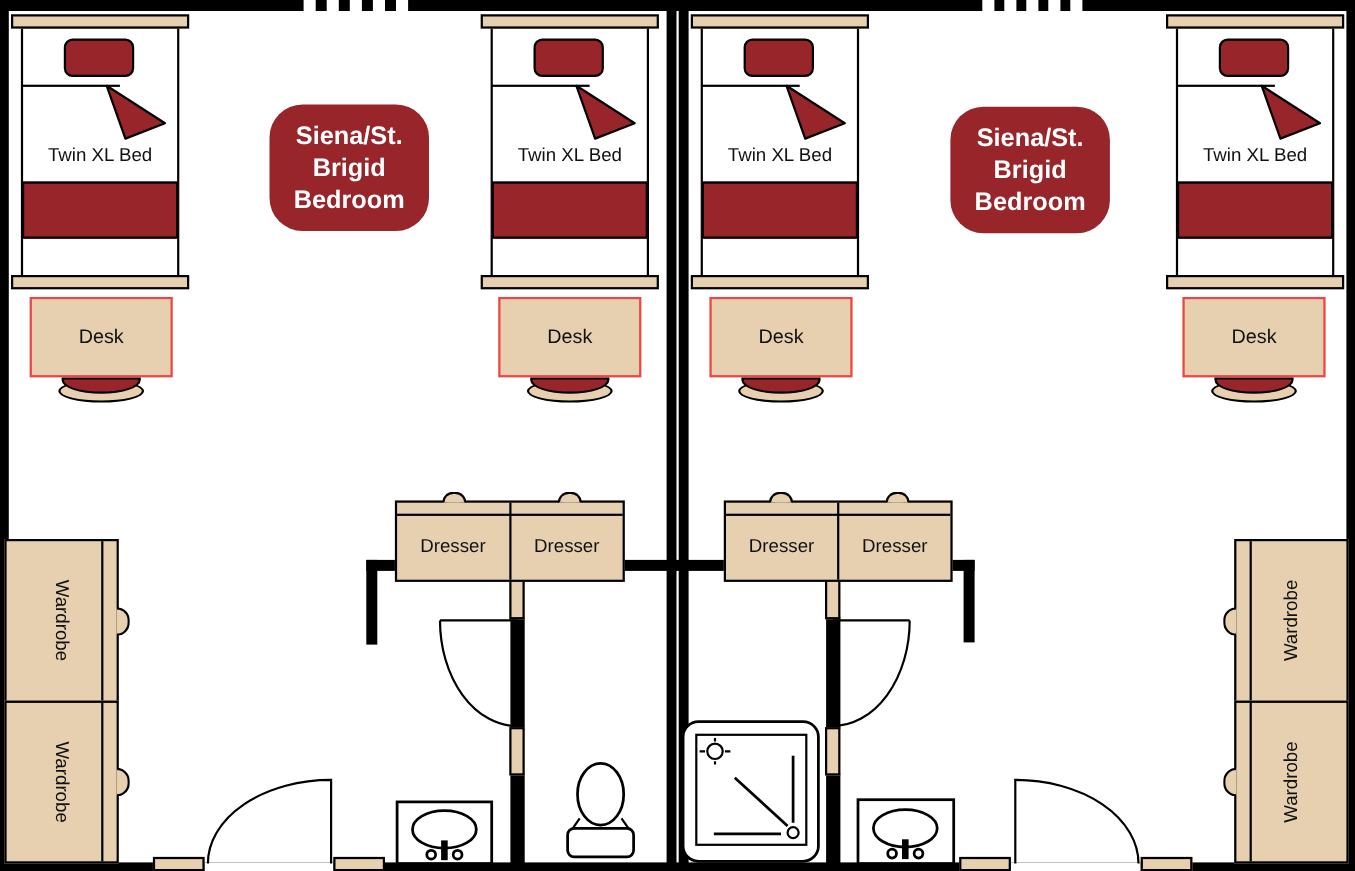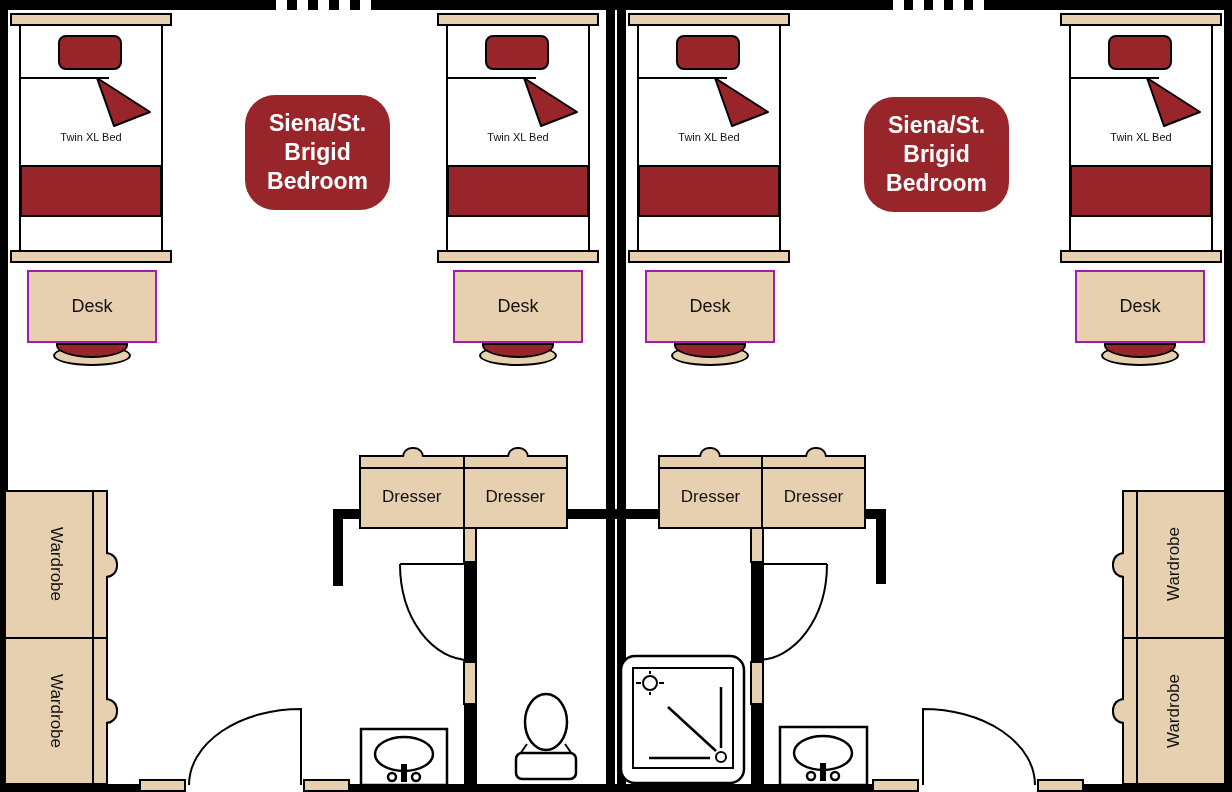--- a/index.html
+++ b/index.html
@@ -19,28 +19,28 @@
   .tanblk{position:absolute;background:var(--tan);border:2px solid #000;}
   .win{position:absolute;top:0;height:10px;background:var(--bg);}
   
   .bed{position:absolute;top:13px;width:162px;height:250px;}
   .hb,.fb{position:absolute;left:0;width:162px;height:13px;background:var(--tan);border:2px solid #000;}
   .hb{top:0;} .fb{top:237px;}
   .frame{position:absolute;left:9px;top:11px;width:144px;height:228px;background:var(--bg);border:2px solid #000;}
   .pillow{position:absolute;left:48px;top:22px;width:64px;height:35px;background:var(--accent-red);border:2px solid #000;border-radius:8px;}
   .sheet{position:absolute;left:10px;top:64px;width:89px;height:2px;background:#000;}
   .foldsvg{position:absolute;left:85px;top:62px;width:60px;height:55px;}
-  .bedlabel{position:absolute;left:0;top:118px;width:100%;text-align:center;font-size:11px;color:#111;}
+  .bedlabel{position:absolute;left:0;top:118px;width:100%;text-align:center;font-size:17px;color:#111;}
   .blanket{position:absolute;left:10px;top:152px;width:142px;height:52px;background:var(--accent-red);border:2px solid #000;}
   
   .room-label{position:absolute;width:145px;height:115px;background:var(--accent-red);color:#fff;
     border-radius:30px;display:flex;flex-direction:column;justify-content:center;text-align:center;
     font-size:23px;font-weight:bold;line-height:29px;}
   
-  .desk{position:absolute;top:270px;width:130px;height:73px;background:var(--tan);border:2px solid #a21caf;
+  .desk{position:absolute;top:270px;width:130px;height:73px;background:var(--tan);border:2px solid #ef4444;
     display:flex;align-items:center;justify-content:center;font-size:18px;color:#111;}
   .chair-base{position:absolute;top:345px;width:78px;height:21px;background:var(--tan);border:2px solid #000;border-radius:50%;}
   .chair-seat{position:absolute;top:343px;width:72px;height:15px;background:var(--accent-red);border:2px solid #000;
     border-radius:0 0 40px 40px / 0 0 14px 14px;}
   
   .dresser-pair{position:absolute;top:455px;height:74px;background:var(--tan);border:2px solid #000;display:flex;}
   .dresser-cell{flex:1;display:flex;align-items:center;justify-content:center;font-size:17px;color:#111;padding-top:10px;}
   .dresser-cell + .dresser-cell{border-left:2px solid #000;}
   .dresser-band{position:absolute;left:0;right:0;top:10px;height:2px;background:#000;}
   .knob-top{position:absolute;top:-10px;width:22px;height:10px;background:var(--tan);

